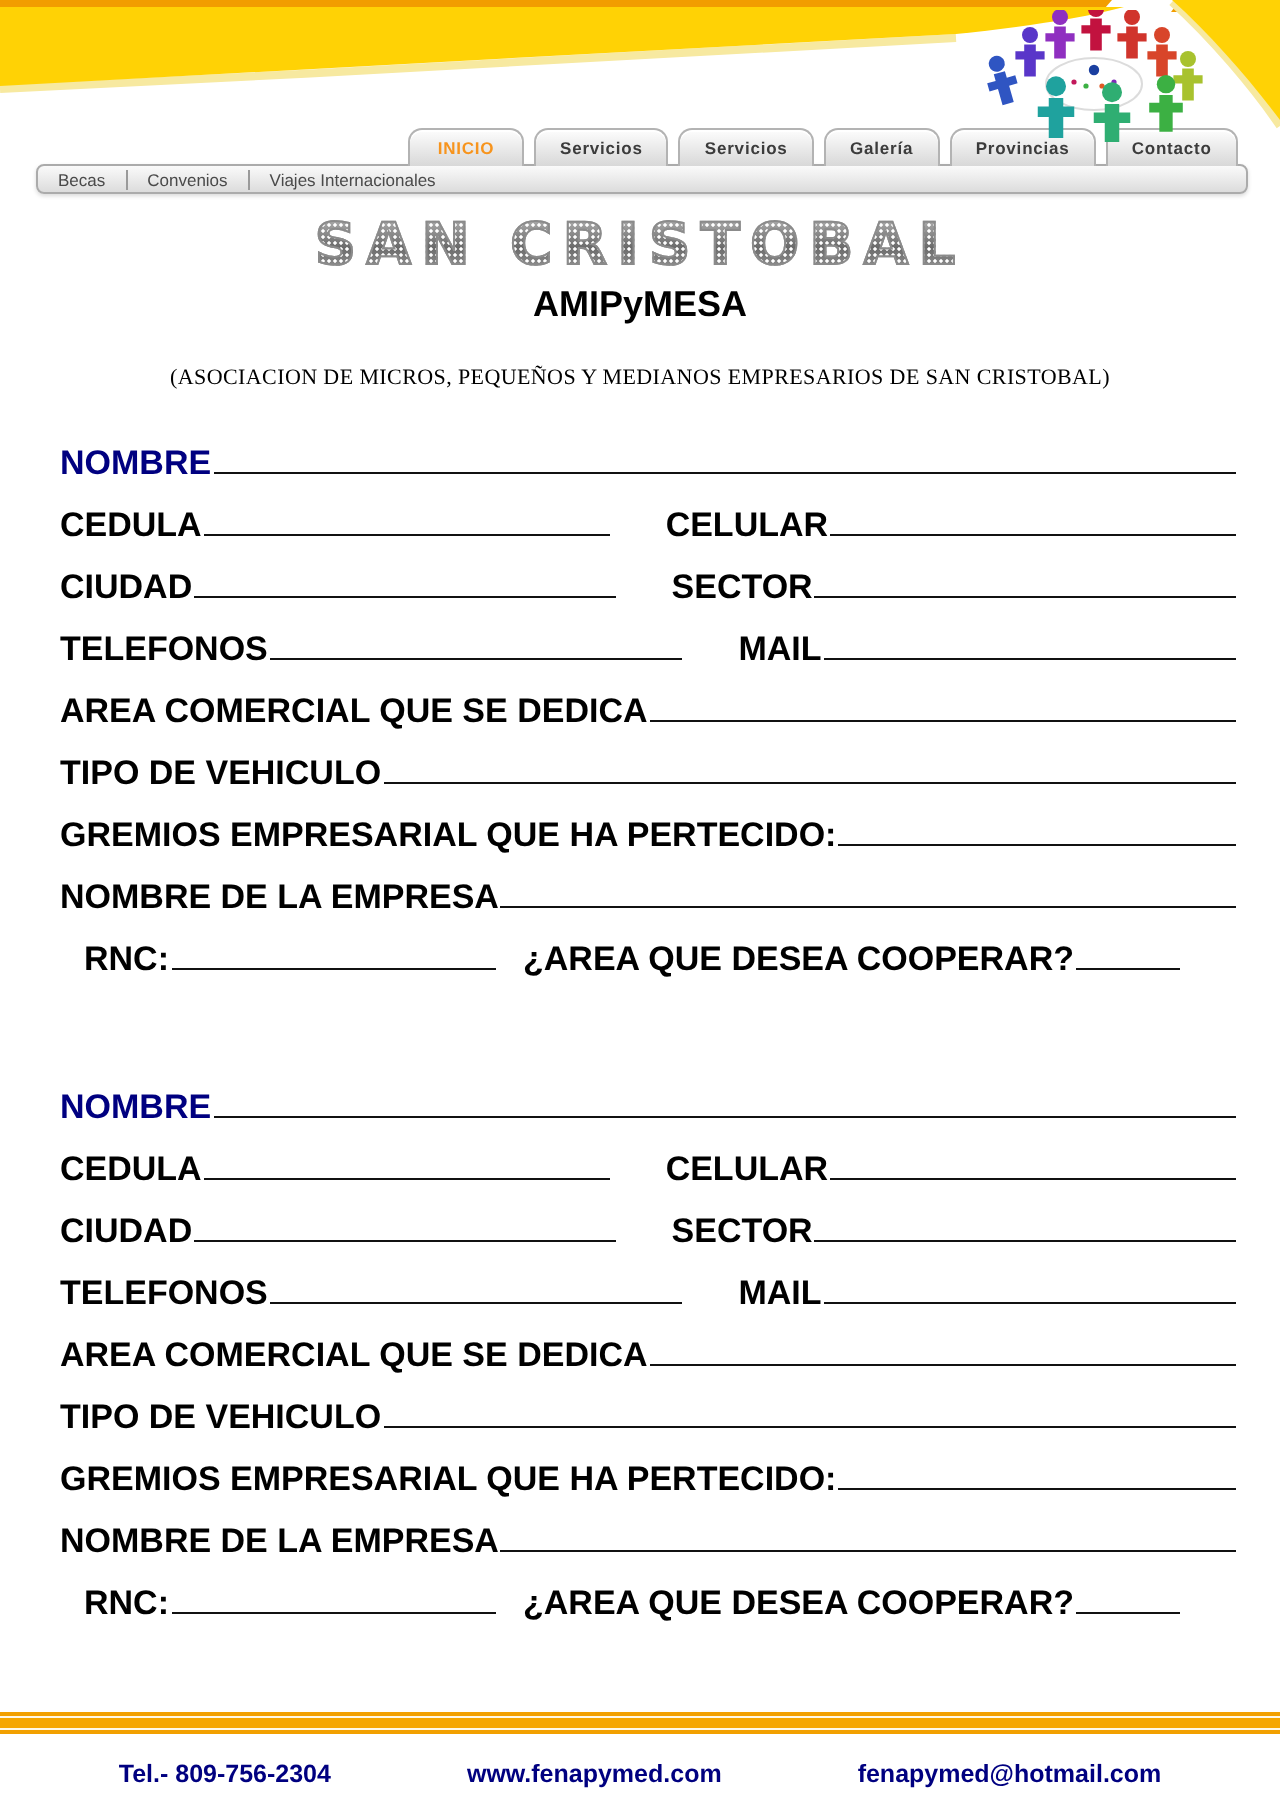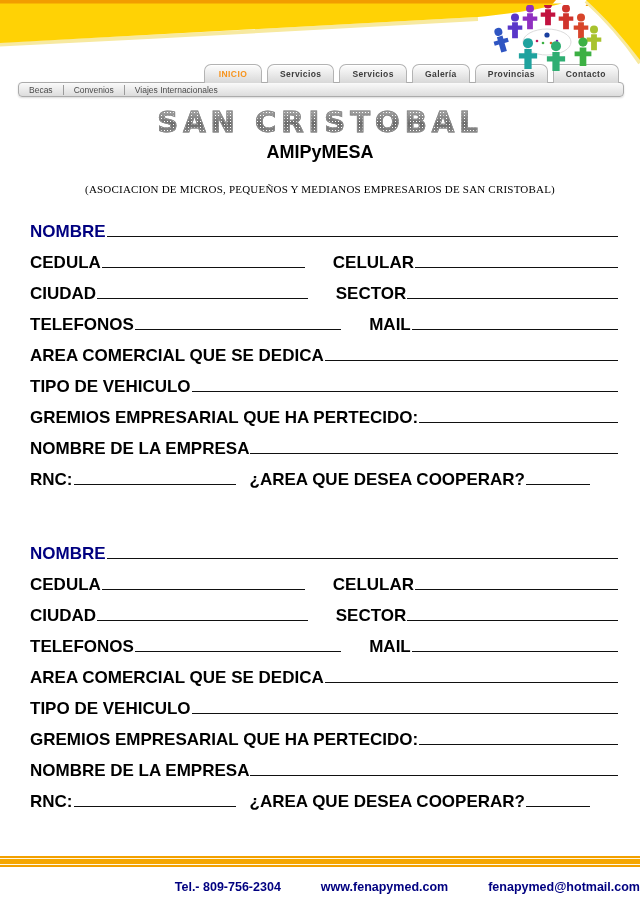--- a/index.html
+++ b/index.html
@@ -71,32 +71,32 @@
   .form-block { margin:0 22px 0 30px; }
   .form-block.b1 { margin-top:13px; }
   .form-block.b2 { margin-top:43px; }
   .frow { height:31px; display:flex; align-items:flex-end; }
   .lb { font-size:17px; font-weight:bold; color:#000; white-space:nowrap; line-height:14px; }
   .lb.navy { color:#000080; }
   .wline { flex:1; border-bottom:1.4px solid #111; height:1px; margin:0 0 2px 1px; }
   .lb2 { margin-left:28px; }
   .rnc-line { flex:0 0 162px; }
   .qlabel { margin-left:14px; }
-  .frow.rnc { padding-right:28px; }
+  .frow.rnc { padding-right:28px;margin-left:12px; }
 
   
   .footer-rule {
     margin-top:47px; height:11px; width:100%;
     background:linear-gradient(180deg,
       #f2a000 0 2px, #fff8e6 2px 3px,
       #f5a600 3px 8px, #fff8e6 8px 9px,
       #f2a000 9px 11px);
   }
   .footer-row {
-    margin-top:13px; display:flex; justify-content:flex-end; gap:40px;
+    margin-top:13px; display:flex; justify-content:center; gap:68px;
     font-size:12.5px; font-weight:bold; color:#000080;
   }
   .flink { cursor:pointer; color:#000080; }
   .fperiod { margin-top:9px; text-align:center; font-size:13px; font-weight:bold; color:#000; }
 </style>
 </head>
 <body>
 
 <div class="header">
 

